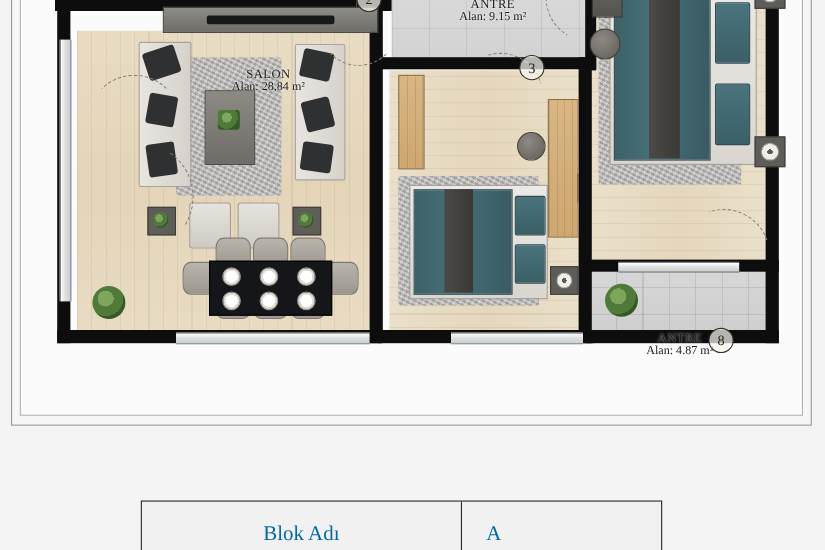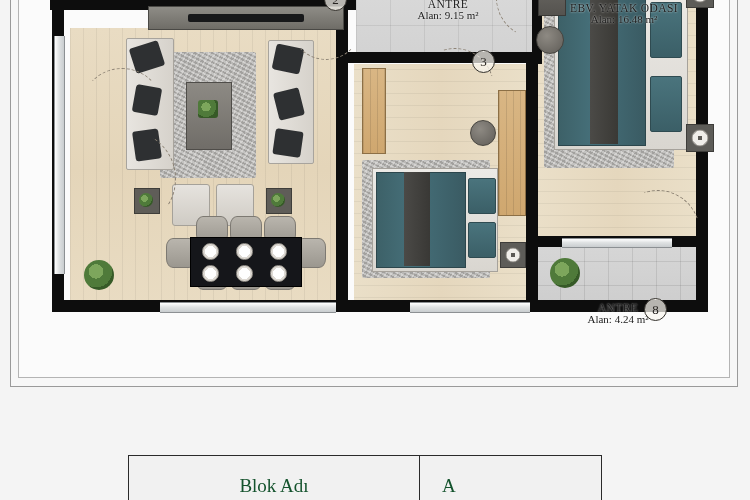--- a/index.html
+++ b/index.html
@@ -107,21 +107,21 @@
   .wm{position:absolute;left:268px;top:237px;font-size:24px;letter-spacing:5px;
       color:rgba(255,255,255,.60);font-family:"Liberation Sans",sans-serif;
       text-shadow:0 1px 2px rgba(0,0,0,.18);white-space:nowrap;}
 
   
   .btable{position:absolute;left:128px;top:455px;width:472px;height:60px;
           border:1.6px solid #2a2a2a;background:#f1f1f1;display:flex;}
   .btable .c1{flex:0 0 290px;border-right:1.6px solid #2a2a2a;
               display:flex;align-items:center;justify-content:center;}
   .btable .c2{flex:1;display:flex;align-items:center;padding-left:22px;}
-  .btable span{font-size:19px;color:#14532d;font-family:"Liberation Serif",serif;}
+  .btable span{font-size:19px;color:#0369a1;font-family:"Liberation Serif",serif;}
 </style>
 </head>
 <body>
 
 <div id="stage">
 
   <div class="paper"></div>
   <div class="frame-outer"></div>
   <div class="frame-inner"></div>
 
@@ -240,35 +240,35 @@
          border-color:#8b8173 transparent transparent transparent;"></div>
     <div class="arc" style="left:252px;top:48px;width:70px;height:70px;
          border-color:transparent transparent #8b8173 transparent;"></div>
     <div class="arc" style="left:378px;top:108px;width:76px;height:76px;
          border-color:#8b8173 transparent transparent transparent;transform:rotate(28deg);"></div>
     <div class="arc" style="left:458px;top:18px;width:78px;height:78px;
          border-color:transparent transparent transparent #8b8173;transform:rotate(-14deg);"></div>
     <div class="arc" style="left:578px;top:250px;width:82px;height:82px;
          border-color:#8b8173 transparent transparent transparent;transform:rotate(26deg);"></div>
 
+    <div class="rlabel" style="left:146px;top:122px;width:120px;">
+      <div class="nm">SALON</div>
+      <div class="ar">Alan: 28,84 m²</div>
+    </div>
 
     <div class="rlabel" style="left:348px;top:58px;width:124px;">
       <div class="nm">ANTRE</div>
       <div class="ar">Alan: 9.15 m²</div>
     </div>
 
-    <div class="rlabel" style="left:508px;top:62px;width:156px;">
-      <div class="nm">EBV. YATAK ODASI</div>
-      <div class="ar">Alan: 16.48 m²</div>
-    </div>
 
 
     <div class="rlabel" style="left:520px;top:362px;width:120px;">
       <div class="nm">ANTRE</div>
-      <div class="ar">Alan: 4.24 m²</div>
+      <div class="ar">Alan: 4.87 m²</div>
     </div>
 
     <div class="cnum" style="left:286px;top:48px;">2</div>
     <div class="cnum" style="left:434px;top:110px;">3</div>
 
     <div class="cnum" style="left:606px;top:358px;">8</div>
 
   </div>
 
 

